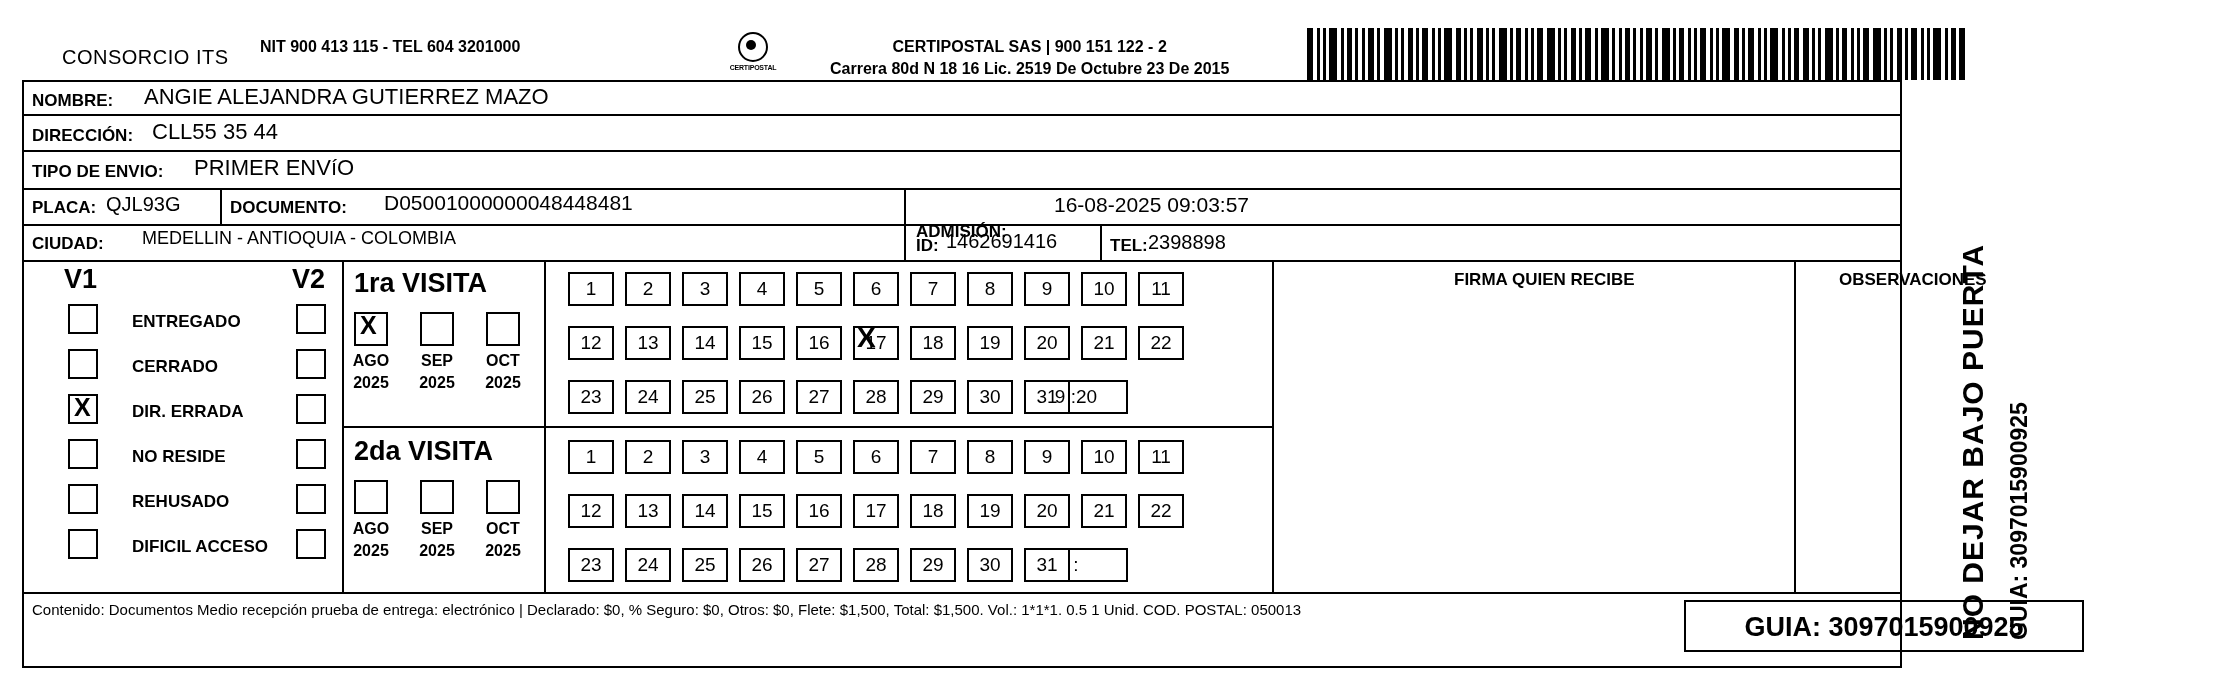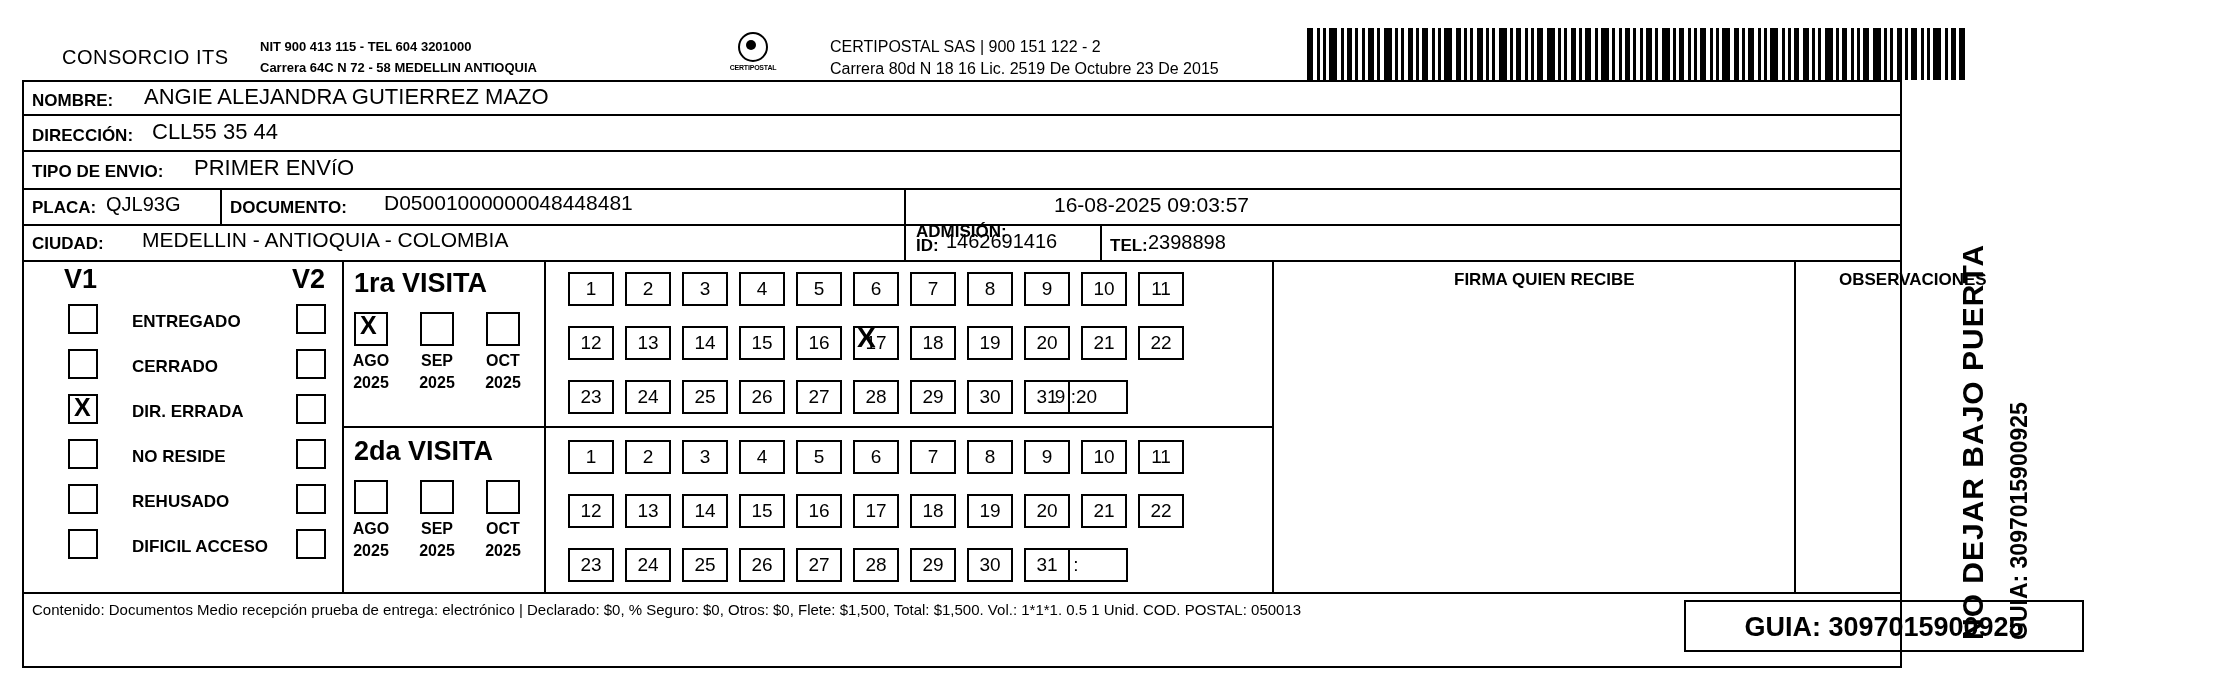--- a/index.html
+++ b/index.html
@@ -3,26 +3,26 @@
 <meta charset="utf-8">
 <style>
   html,body{margin:0;padding:0;background:#ffffff;}
   body{width:2238px;height:693px;font-family:"Liberation Sans",sans-serif;color:#000;}
   .sheet{position:relative;width:2238px;height:693px;background:#fff;}
   .doc{position:absolute;left:22px;top:18px;width:2096px;height:650px;}
 
   
   .header{position:relative;height:62px;}
   .brand{position:absolute;left:8px;top:28px;font-size:20px;letter-spacing:.5px;margin-left:32px;}
-  .nit{position:absolute;left:238px;top:18px;font-size:13px;line-height:21px;font-weight:bold;}
+  .nit{position:absolute;left:238px;top:18px;font-size:16px;line-height:21px;font-weight:bold;}
   .cp-logo{position:absolute;left:700px;top:14px;width:62px;text-align:center;}
   .cp-logo .ring{width:26px;height:26px;border:2px solid #000;border-radius:50%;margin:0 auto;position:relative;}
   .cp-logo .ring:after{content:"";position:absolute;left:6px;top:6px;width:10px;height:10px;background:#000;border-radius:50%;}
   .cp-logo .cap{font-size:7px;font-weight:bold;margin-top:2px;letter-spacing:-.2px;}
-  .cp-text{position:absolute;left:808px;top:18px;font-size:16px;line-height:22px;font-weight:normal;}
+  .cp-text{position:absolute;left:808px;top:18px;font-size:16px;line-height:22px;font-weight:bold;text-align:center;}
   .barcode{position:absolute;left:1285px;top:10px;width:660px;height:52px;}
   .barcode i{position:absolute;top:0;height:52px;background:#000;}
   .lbl{font-size:17px;font-weight:bold;}
   .val{font-size:22px;}
   .cell{position:absolute;box-sizing:border-box;}
 
   .frame{position:absolute;left:0;top:62px;width:1880px;height:588px;border:2px solid #000;box-sizing:border-box;}
   .rightcol{position:absolute;left:1880px;top:62px;width:216px;height:588px;}
   .vert{position:absolute;left:0;top:0;width:216px;height:588px;}
   .vert .t1{position:absolute;transform:rotate(-90deg);transform-origin:left top;font-size:30px;font-weight:bold;letter-spacing:1px;white-space:nowrap;}
@@ -50,21 +50,20 @@
 </head>
 <body>
 
 <div class="sheet">
   <div class="doc">
 
     <div class="header">
       <div class="brand">CONSORCIO ITS</div>
       <div class="nit">
         <div>NIT 900 413 115 - TEL 604 3201000</div>
-        <div>Carrera 64C N 72 - 58 MEDELLIN ANTIOQUIA</div>
       </div>
       <div class="cp-logo">
         <div class="ring"></div>
         <div class="cap">CERTIPOSTAL</div>
       </div>
       <div class="cp-text">
         <div>CERTIPOSTAL SAS | 900 151 122 - 2</div>
         <div>Carrera 80d N 18 16  Lic. 2519 De Octubre 23 De 2015</div>
       </div>
       <div class="barcode" id="barcode">
@@ -177,21 +176,21 @@
       <div class="cell lbl" style="left:8px;top:116px;">PLACA:</div>
       <div class="cell" style="left:82px;top:111px;font-size:20px;">QJL93G</div>
       <div class="line" style="left:196px;top:106px;width:2px;height:36px;"></div>
       <div class="cell lbl" style="left:206px;top:116px;">DOCUMENTO:</div>
       <div class="cell" style="left:360px;top:109px;font-size:21px;">D05001000000048448481</div>
       <div class="line" style="left:880px;top:106px;width:2px;height:72px;"></div>
       <div class="cell lbl" style="left:892px;top:108px;margin-top:32px;">ADMISIÓN:</div>
       <div class="cell" style="left:1030px;top:111px;font-size:21px;">16-08-2025 09:03:57</div>
 
       <div class="cell lbl" style="left:8px;top:152px;">CIUDAD:</div>
-      <div class="cell" style="left:118px;top:146px;font-size:21px;">MEDELLIN - ANTIOQUIA - COLOMBIA</div>
+      <div class="cell" style="left:118px;top:146px;font-size:18px;">MEDELLIN - ANTIOQUIA - COLOMBIA</div>
       <div class="cell lbl" style="left:892px;top:154px;">ID:</div>
       <div class="cell" style="left:922px;top:148px;font-size:20px;">1462691416</div>
       <div class="line" style="left:1076px;top:142px;width:2px;height:36px;"></div>
       <div class="cell lbl" style="left:1086px;top:154px;">TEL:</div>
       <div class="cell" style="left:1124px;top:149px;font-size:20px;">2398898</div>
 
       <div class="line" style="left:318px;top:178px;width:2px;height:332px;"></div>
       <div class="line" style="left:1248px;top:178px;width:2px;height:332px;"></div>
       <div class="line" style="left:1770px;top:178px;width:2px;height:332px;"></div>
 

